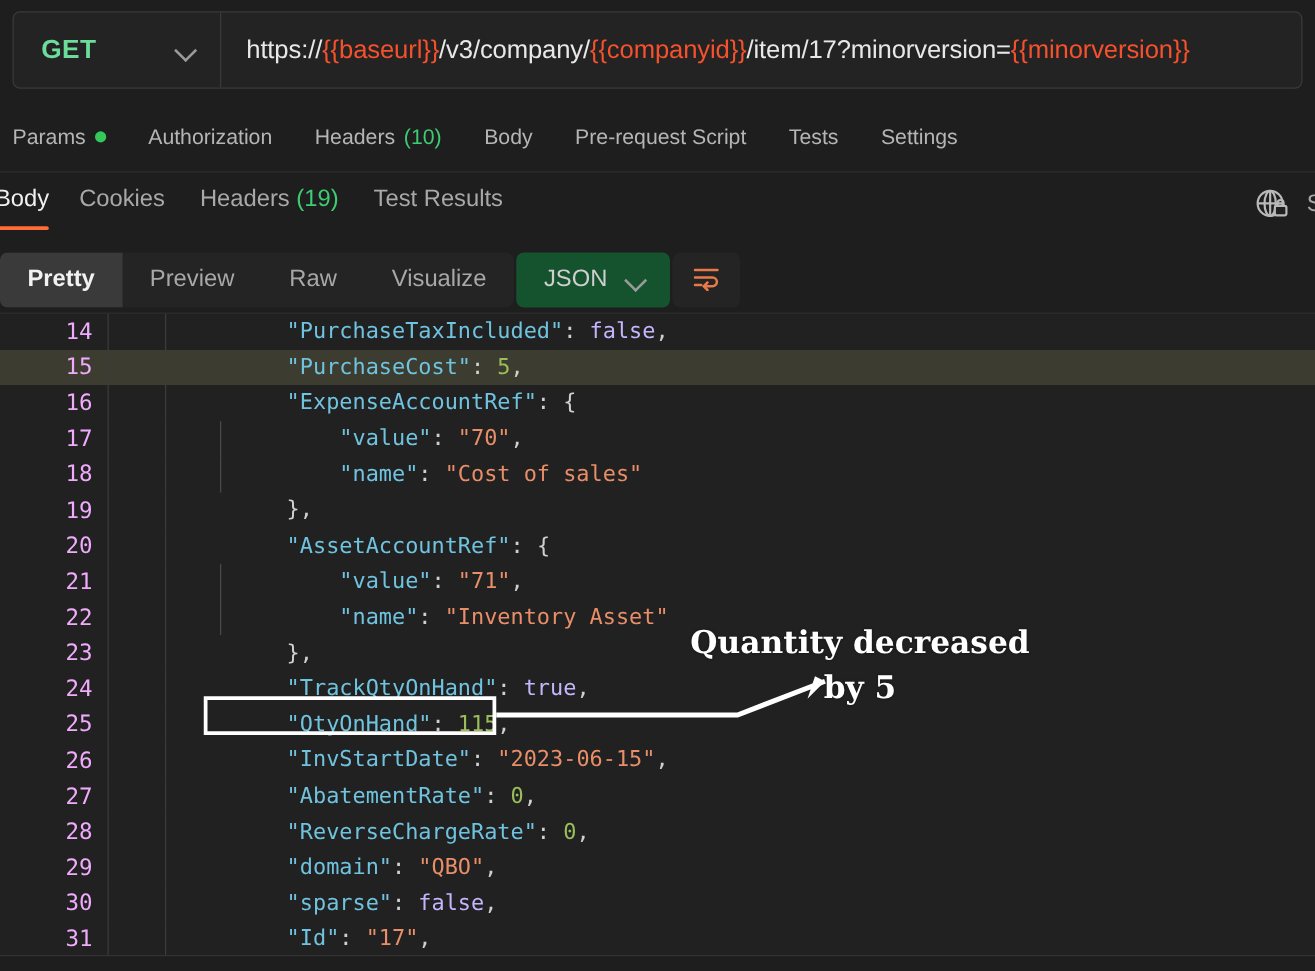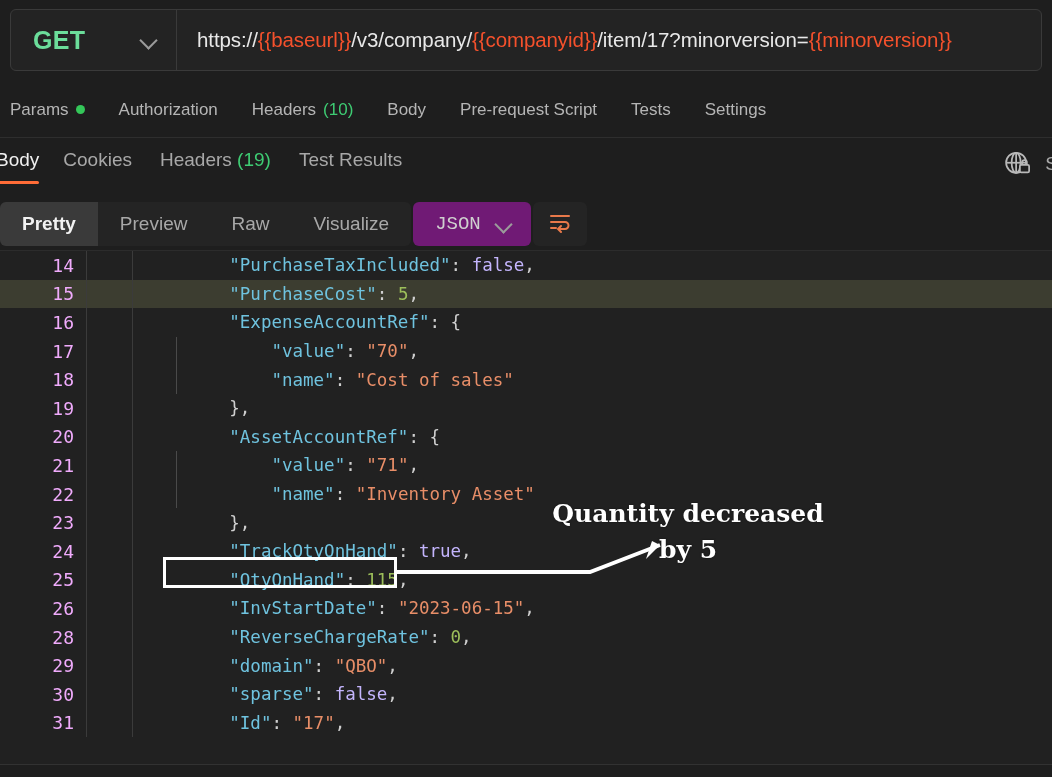--- a/index.html
+++ b/index.html
@@ -41,21 +41,21 @@
     display: flex;
     align-items: center;
     justify-content: space-between;
     padding: 0 18px 0 22px;
     box-sizing: border-box;
     border-right: 1px solid #3a3a3a;
     flex: 0 0 auto;
   }
   .method-label {
     color: #6BDD9A;
-    font-size: 25px;
+    font-size: 21px;
     font-weight: 700;
     letter-spacing: .3px;
   }
   .chev {
     width: 18px; height: 18px;
     display: inline-block;
     position: relative;
   }
   .chev::before {
     content: "";
@@ -187,27 +187,26 @@
   }
   .seg-btn.active {
     background: #3a3a3a;
     color: #f2f2f2;
     font-weight: 600;
   }
   .fmt-select {
     display: flex;
     align-items: center;
     gap: 14px;
-    background: #701a75;
+    background: #14532d;
     border-radius: 6px;
     height: 44px;
     padding: 0 18px 0 22px;
     box-sizing: border-box;
     cursor: default;
-    font-family: Liberation Mono, monospace;
   }
   .fmt-label { font-size: 19px; color: #cfcfcf; }
   .icon-btn {
     width: 54px; height: 44px;
     background: #242424;
     border-radius: 6px;
     display: flex;
     align-items: center;
     justify-content: center;
     cursor: default;
@@ -397,20 +396,21 @@
     <div class="code-line"><span class="ln">17</span><span class="gut1"></span><span class="gut2"></span><span class="code-text"><span>            </span><span class="k">"value"</span><span class="p">: </span><span class="s">"70"</span><span class="p">,</span></span><span class="ind-guide"></span></div>
     <div class="code-line"><span class="ln">18</span><span class="gut1"></span><span class="gut2"></span><span class="code-text"><span>            </span><span class="k">"name"</span><span class="p">: </span><span class="s">"Cost of sales"</span></span><span class="ind-guide"></span></div>
     <div class="code-line"><span class="ln">19</span><span class="gut1"></span><span class="gut2"></span><span class="code-text"><span>        </span><span class="p">},</span></span></div>
     <div class="code-line"><span class="ln">20</span><span class="gut1"></span><span class="gut2"></span><span class="code-text"><span>        </span><span class="k">"AssetAccountRef"</span><span class="p">: </span><span class="p">{</span></span></div>
     <div class="code-line"><span class="ln">21</span><span class="gut1"></span><span class="gut2"></span><span class="code-text"><span>            </span><span class="k">"value"</span><span class="p">: </span><span class="s">"71"</span><span class="p">,</span></span><span class="ind-guide"></span></div>
     <div class="code-line"><span class="ln">22</span><span class="gut1"></span><span class="gut2"></span><span class="code-text"><span>            </span><span class="k">"name"</span><span class="p">: </span><span class="s">"Inventory Asset"</span></span><span class="ind-guide"></span></div>
     <div class="code-line"><span class="ln">23</span><span class="gut1"></span><span class="gut2"></span><span class="code-text"><span>        </span><span class="p">},</span></span></div>
     <div class="code-line"><span class="ln">24</span><span class="gut1"></span><span class="gut2"></span><span class="code-text"><span>        </span><span class="k">"TrackQtyOnHand"</span><span class="p">: </span><span class="b">true</span><span class="p">,</span></span></div>
     <div class="code-line"><span class="ln">25</span><span class="gut1"></span><span class="gut2"></span><span class="code-text"><span>        </span><span class="k">"QtyOnHand"</span><span class="p">: </span><span class="n">115</span><span class="p">,</span></span></div>
     <div class="code-line"><span class="ln">26</span><span class="gut1"></span><span class="gut2"></span><span class="code-text"><span>        </span><span class="k">"InvStartDate"</span><span class="p">: </span><span class="s">"2023-06-15"</span><span class="p">,</span></span></div>
+    <div class="code-line"><span class="ln">27</span><span class="gut1"></span><span class="gut2"></span><span class="code-text"><span>        </span><span class="k">"AbatementRate"</span><span class="p">: </span><span class="n">0</span><span class="p">,</span></span></div>
     <div class="code-line"><span class="ln">28</span><span class="gut1"></span><span class="gut2"></span><span class="code-text"><span>        </span><span class="k">"ReverseChargeRate"</span><span class="p">: </span><span class="n">0</span><span class="p">,</span></span></div>
     <div class="code-line"><span class="ln">29</span><span class="gut1"></span><span class="gut2"></span><span class="code-text"><span>        </span><span class="k">"domain"</span><span class="p">: </span><span class="s">"QBO"</span><span class="p">,</span></span></div>
     <div class="code-line"><span class="ln">30</span><span class="gut1"></span><span class="gut2"></span><span class="code-text"><span>        </span><span class="k">"sparse"</span><span class="p">: </span><span class="b">false</span><span class="p">,</span></span></div>
     <div class="code-line"><span class="ln">31</span><span class="gut1"></span><span class="gut2"></span><span class="code-text"><span>        </span><span class="k">"Id"</span><span class="p">: </span><span class="s">"17"</span><span class="p">,</span></span></div>
   </div>
 
 <div class="anno-layer">
   <div class="hl-box"></div>
   <svg width="1052" height="777" style="position:absolute;left:0;top:0;">
     <path d="M397 572 L 590 572 L 660 545" stroke="#ffffff" stroke-width="4" fill="none" stroke-linejoin="miter"></path>

